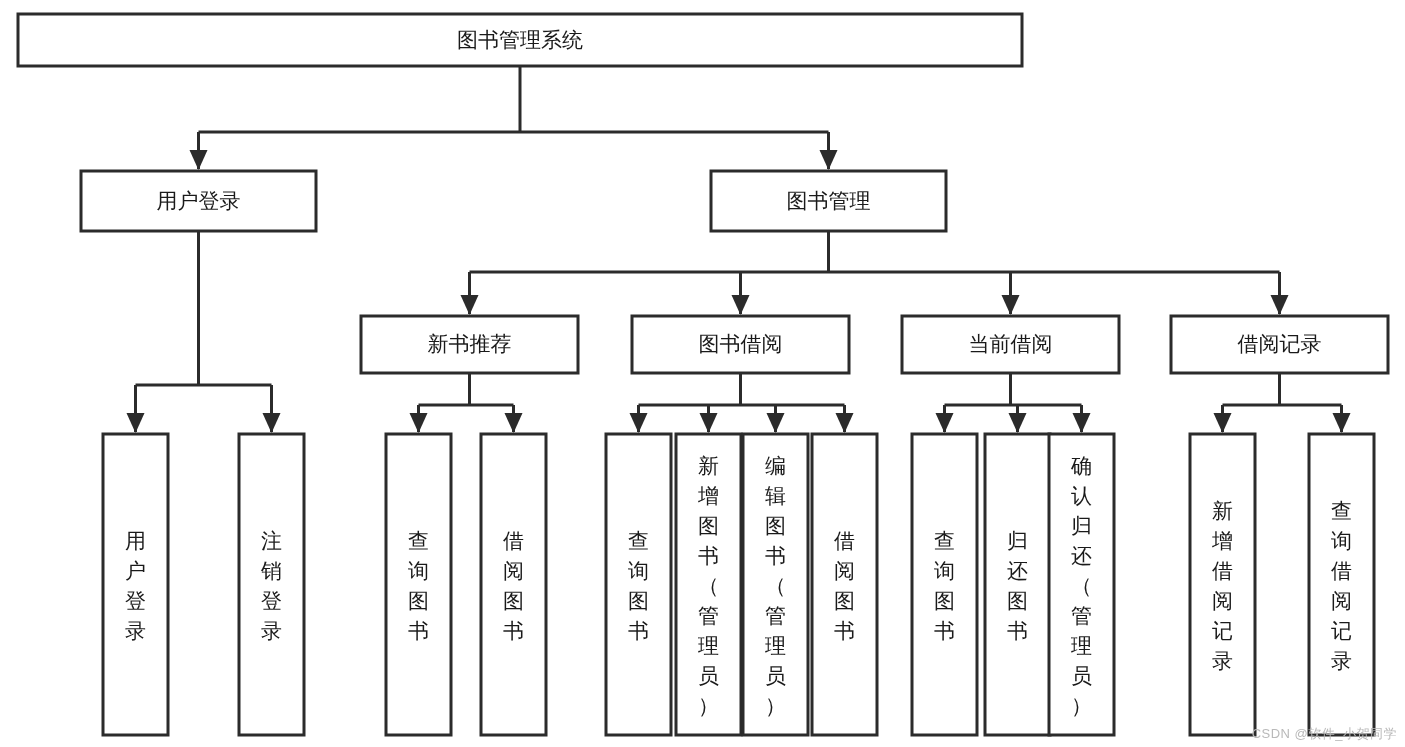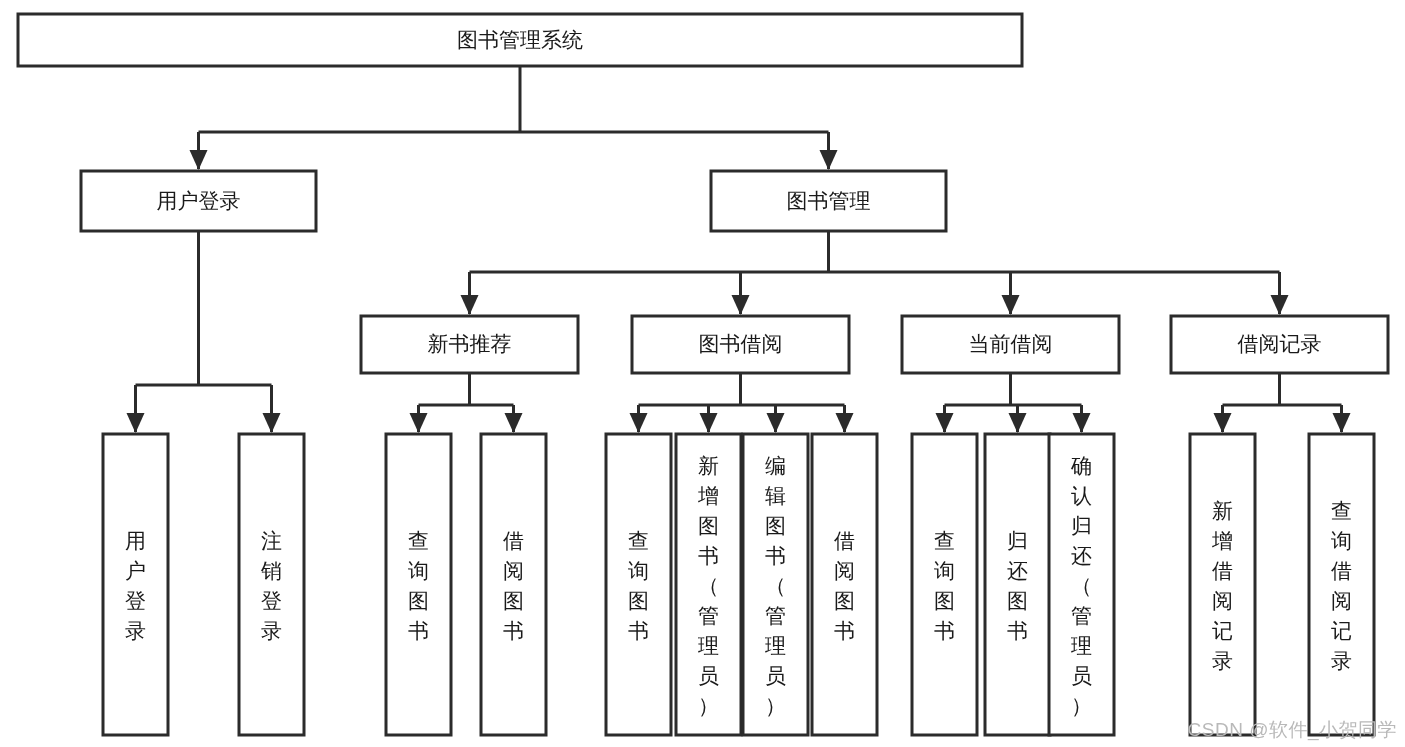--- a/index.html
+++ b/index.html
@@ -48,21 +48,21 @@
     font-family: "Liberation Sans", "DejaVu Sans", sans-serif;
     font-size: 21px;
     fill: #1a1a1a;
     text-anchor: middle;
   }
   .watermark {
     position: absolute;
     right: 8px;
     bottom: 4px;
     font-family: "Liberation Sans", "DejaVu Sans", sans-serif;
-    font-size: 19px;
+    font-size: 13px;
     color: #b9b9b9;
     white-space: nowrap;
     letter-spacing: 0.5px;
     text-align: right;
   }
 </style>
 </head>
 <body>
 
 <div id="diagram-root">

